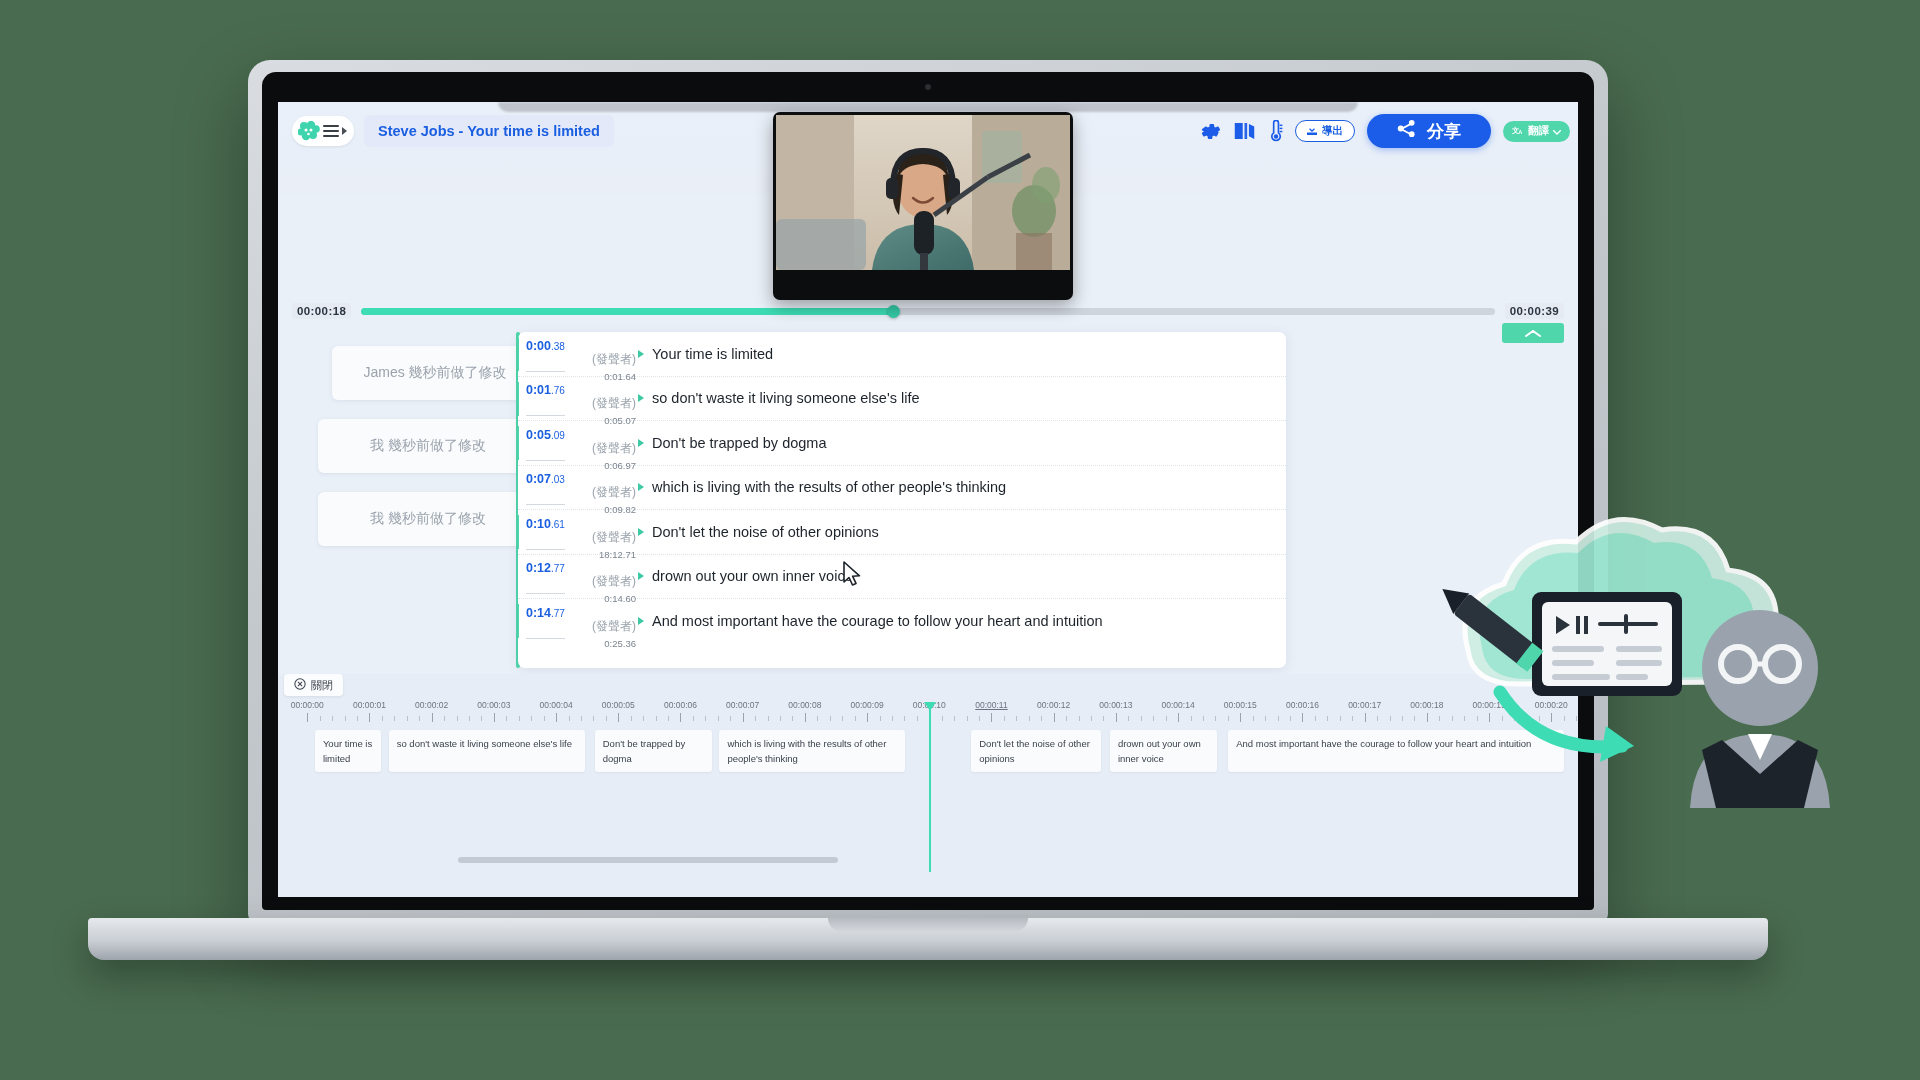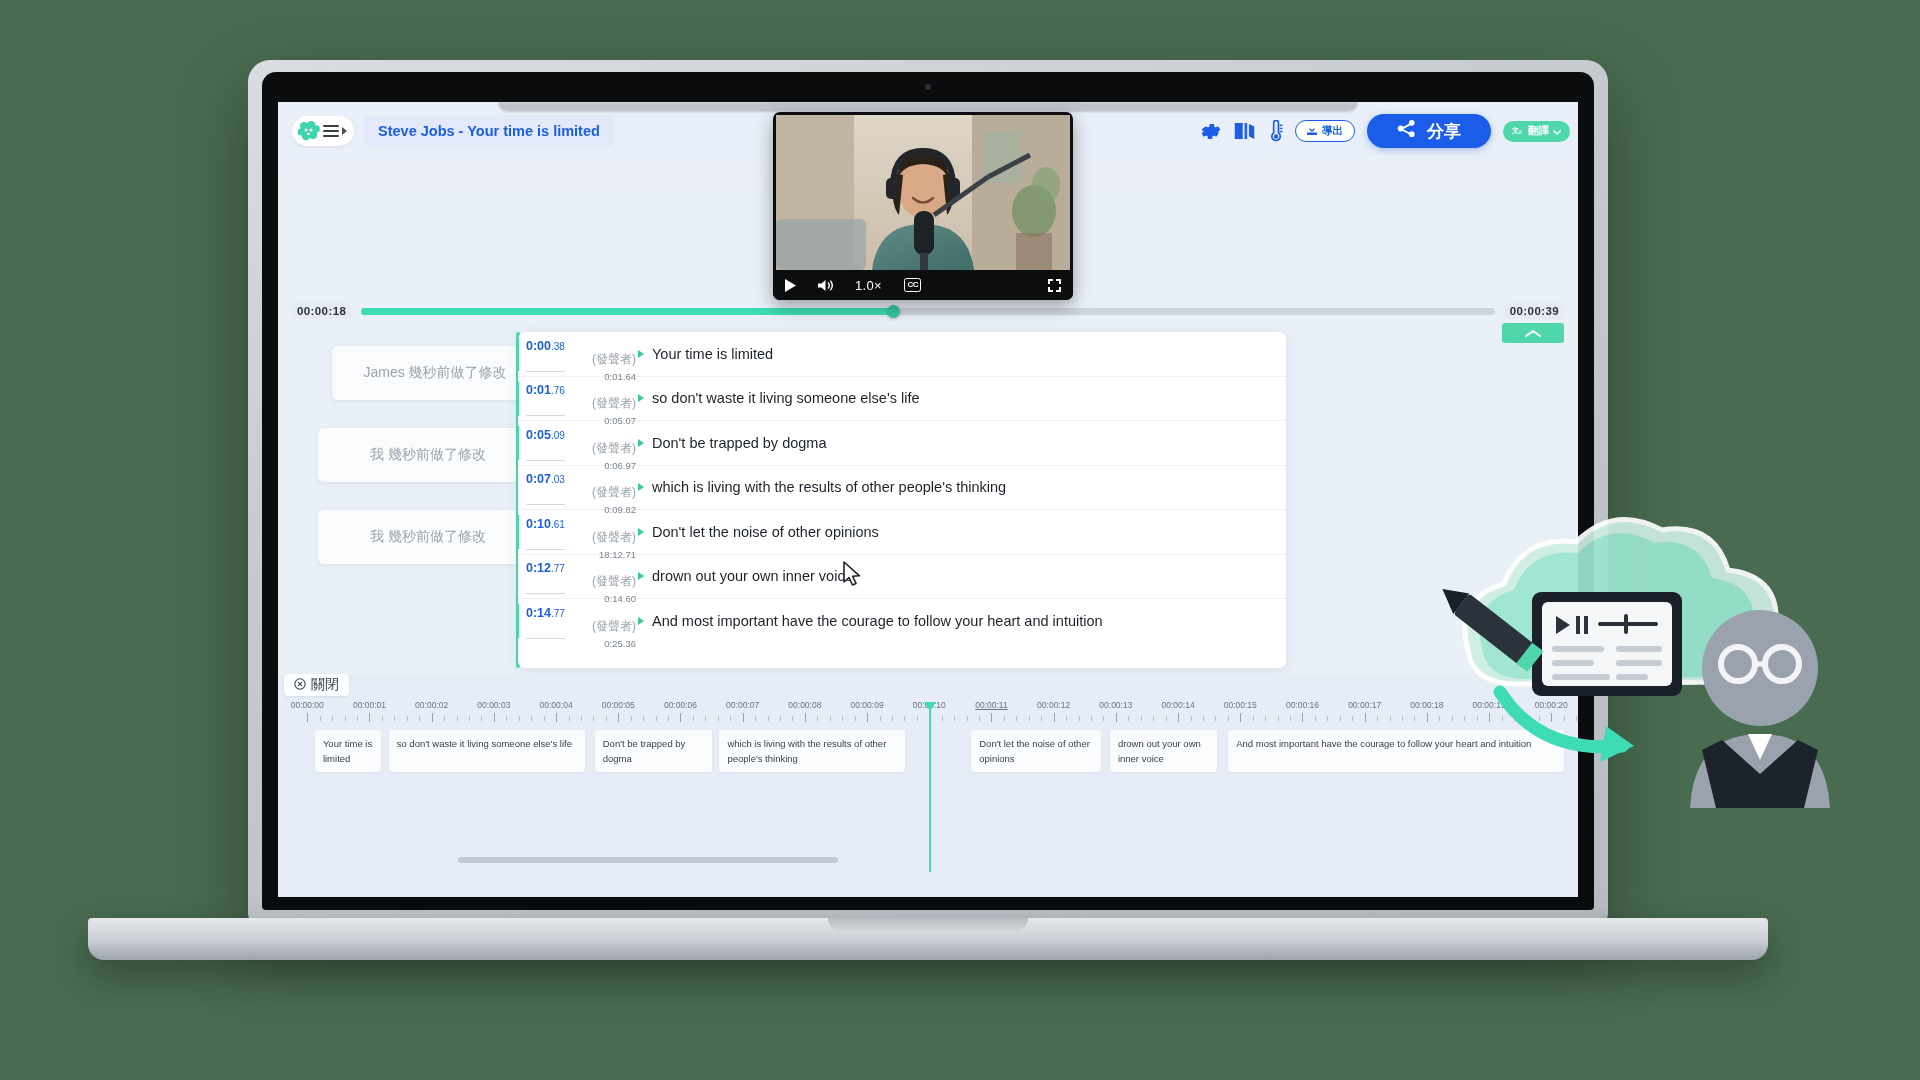--- a/index.html
+++ b/index.html
@@ -213,21 +213,21 @@
     width: 1300px; height: 350px;
     background: #eaf0f8;
   }
 
   
   #edit-cards {
     position: absolute; left: 40px; top: 22px;
     width: 220px;
   }
   .edit-card {
-    height: 54px; margin-bottom: 28px;
+    height: 54px; margin-bottom: 19px;
     background: #fafbfc;
     border-radius: 6px;
     display: flex; align-items: center; justify-content: center;
     color: #9aa3ad; font-size: 14px;
     box-shadow: 0 1px 4px rgba(60,80,110,.10);
   }
   .edit-card.offset-a { margin-left: 14px; }
   .edit-card.offset-b { margin-left: 0px; }
 
   
@@ -291,21 +291,21 @@
   #timeline-section {
     position: absolute; left: 0; top: 572px;
     width: 1300px; height: 223px;
     background: #e7edf6;
   }
   #close-btn {
     position: absolute; left: 6px; top: 0px;
     height: 22px; padding: 0 10px;
     background: #fbfcfd; border-radius: 4px;
     display: flex; align-items: center; gap: 5px;
-    font-size: 14px; color: #3a424c;
+    font-size: 11px; color: #3a424c;
     box-shadow: 0 1px 3px rgba(0,0,0,.08);
   }
 
   #ruler {
     position: absolute; left: 14px; top: 26px;
     width: 1272px; height: 26px;
   }
   .ruler-label {
     position: absolute; top: 0;
     font-size: 8.5px; color: #6b7480;
@@ -444,41 +444,20 @@
               <rect x="110" y="63" width="12" height="21" rx="5" fill="#22262a"></rect>
               <rect x="172" y="63" width="12" height="21" rx="5" fill="#22262a"></rect>
 
               <path d="M137 83 q10 9 20 0" stroke="#7d4a35" stroke-width="2.4" fill="none" stroke-linecap="round"></path>
 
               <rect x="138" y="96" width="20" height="44" rx="9" fill="#1d2226"></rect>
               <rect x="144" y="138" width="8" height="17" fill="#32383d"></rect>
               <path d="M158 100 L212 62" stroke="#3a4045" stroke-width="5"></path>
               <path d="M212 62 L254 40" stroke="#3a4045" stroke-width="5"></path>
             </svg>
-          </div>
-          <div id="video-controls">
-            <span class="vc-icon">
-              <svg width="11" height="13" viewBox="0 0 11 13">
-                  <path d="M0 0 L11 6.5 L0 13 Z" fill="#fff"></path>
-                </svg>
-            </span>
-            <span class="vc-icon">
-              <svg width="15" height="13" viewBox="0 0 15 13">
-                <path d="M0 4.5 L3.5 4.5 L7.5 1 L7.5 12 L3.5 8.5 L0 8.5 Z" fill="#fff"></path>
-                <path d="M10 3.5 q2.6 3 0 6" stroke="#fff" stroke-width="1.4" fill="none"></path>
-                <path d="M12.3 1.6 q4 4.9 0 9.8" stroke="#fff" stroke-width="1.4" fill="none"></path>
-              </svg>
-            </span>
-            <span id="speed-label">1.0×</span>
-            <span id="cc-btn">CC</span>
-            <span id="fullscreen-btn" class="vc-icon">
-              <svg width="13" height="13" viewBox="0 0 13 13">
-                <path d="M0 0 h5 v2 h-3 v3 h-2z M13 0 h-5 v2 h3 v3 h2z M0 13 h5 v-2 h-3 v-3 h-2z M13 13 h-5 v-2 h3 v-3 h2z" fill="#fff"></path>
-              </svg>
-            </span>
           </div>
         </div>
 
         <div id="toolbar">
           <span class="tb-icon">
             <svg width="21" height="21" viewBox="0 0 24 24" fill="#1b5ce8">
               <path d="M12 8a4 4 0 100 8 4 4 0 000-8zm10.4 5.2l-2-1.2a8.6 8.6 0 000-.1l2-1.1a1 1 0 00.4-1.3l-1.6-2.8a1 1 0 00-1.3-.4l-2 1.1a8.5 8.5 0 00-1.6-.9l-.2-2.3a1 1 0 00-1-.9h-3.2a1 1 0 00-1 .9l-.2 2.3a8.5 8.5 0 00-1.6.9l-2-1.1a1 1 0 00-1.3.4L2.2 9.5a1 1 0 00.4 1.3l2 1.1v.1l-2 1.2a1 1 0 00-.4 1.3l1.6 2.8a1 1 0 001.3.4l2-1.2c.5.4 1 .7 1.6 1l.2 2.3a1 1 0 001 .9h3.2a1 1 0 001-.9l.2-2.3c.6-.3 1.1-.6 1.6-1l2 1.2a1 1 0 001.3-.4l1.6-2.8a1 1 0 00-.4-1.3z"></path>
             </svg>
           </span>
           <span class="tb-icon">

